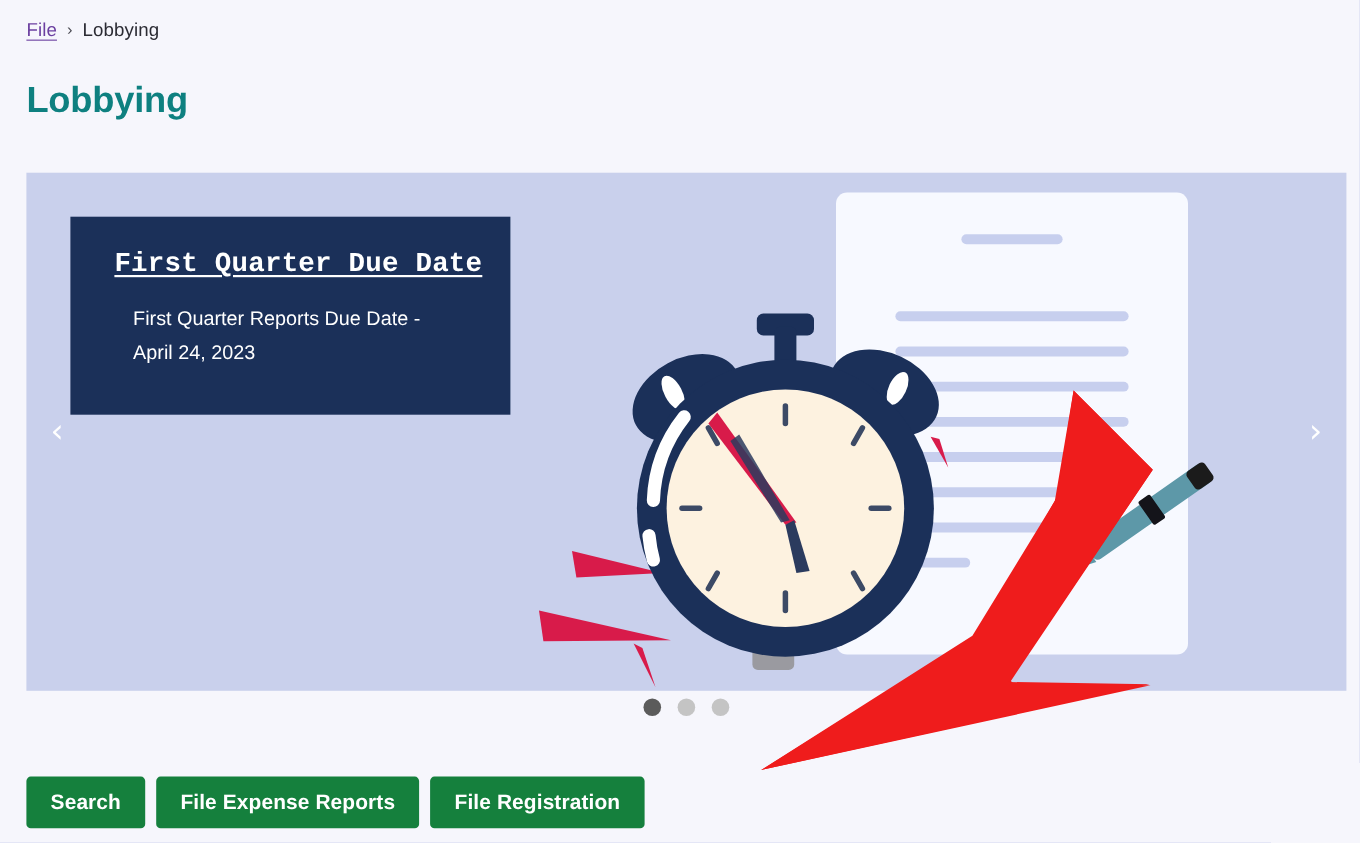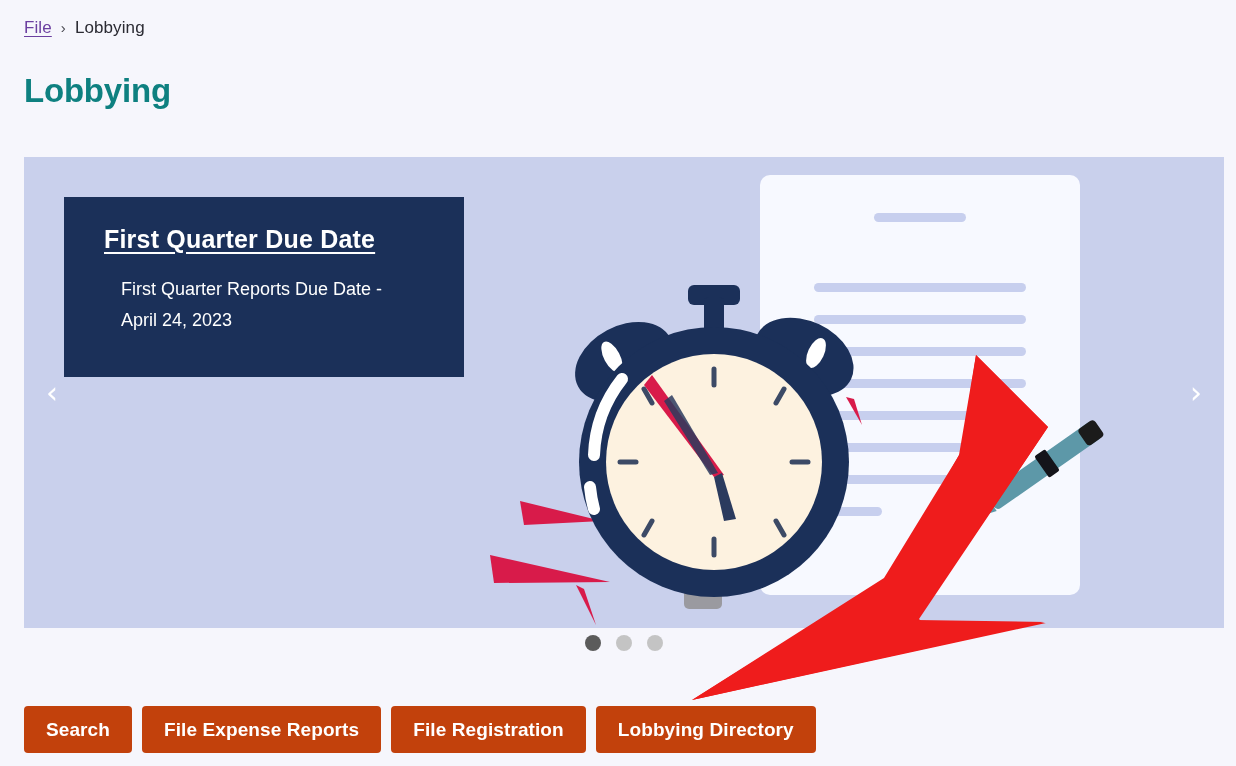--- a/index.html
+++ b/index.html
@@ -79,21 +79,21 @@
     left: 40px;
     top: 40px;
     width: 400px;
     height: 180px;
     background: #1b3059;
     padding: 28px 22px 22px 40px;
     z-index: 6;
   }
   .hero-card-title {
     margin: 0 0 8px 0;
-    font-family: Liberation Sans, sans-serif;
+    font-family: Liberation Mono, monospace;
     font-size: 25px;
     font-weight: bold;
     color: #ffffff;
     text-decoration: underline;
     text-underline-offset: 4px;
     letter-spacing: 0.2px;
     cursor: pointer;
     display: inline-block;
     text-align: center;
   }
@@ -152,21 +152,21 @@
   
   .button-row {
     position: absolute;
     left: 24px;
     top: 706px;
     display: flex;
     gap: 10px;
     align-items: flex-start;
   }
   .btn {
-    background: #c2410c;
+    background: #15803d;
     color: #ffffff;
     font-size: 19px;
     font-weight: bold;
     border: none;
     border-radius: 4px;
     padding: 0 22px;
     height: 47px;
     line-height: 47px;
     cursor: pointer;
     white-space: nowrap;
@@ -278,19 +278,18 @@
 <div class="carousel-dots">
   <span class="dot active"></span>
   <span class="dot"></span>
   <span class="dot"></span>
 </div>
 
 <div class="button-row">
   <button class="btn">Search</button>
   <button class="btn">File Expense Reports</button>
   <button class="btn">File Registration</button>
-  <button class="btn">Lobbying Directory</button>
 </div>
 
 <svg class="annotation-arrow" viewBox="0 0 1236 766">
   <polygon points="976,355 1048,427 919,619 923,623 1046,623 692,700 884,580 887,584 959,455" fill="#ef1c1c"></polygon>
   <polygon points="976,355 1048,427 917,620 1045,622 692,700 884,578 961,452" fill="#ef1c1c"></polygon>
 </svg>
 
 </body></html>

